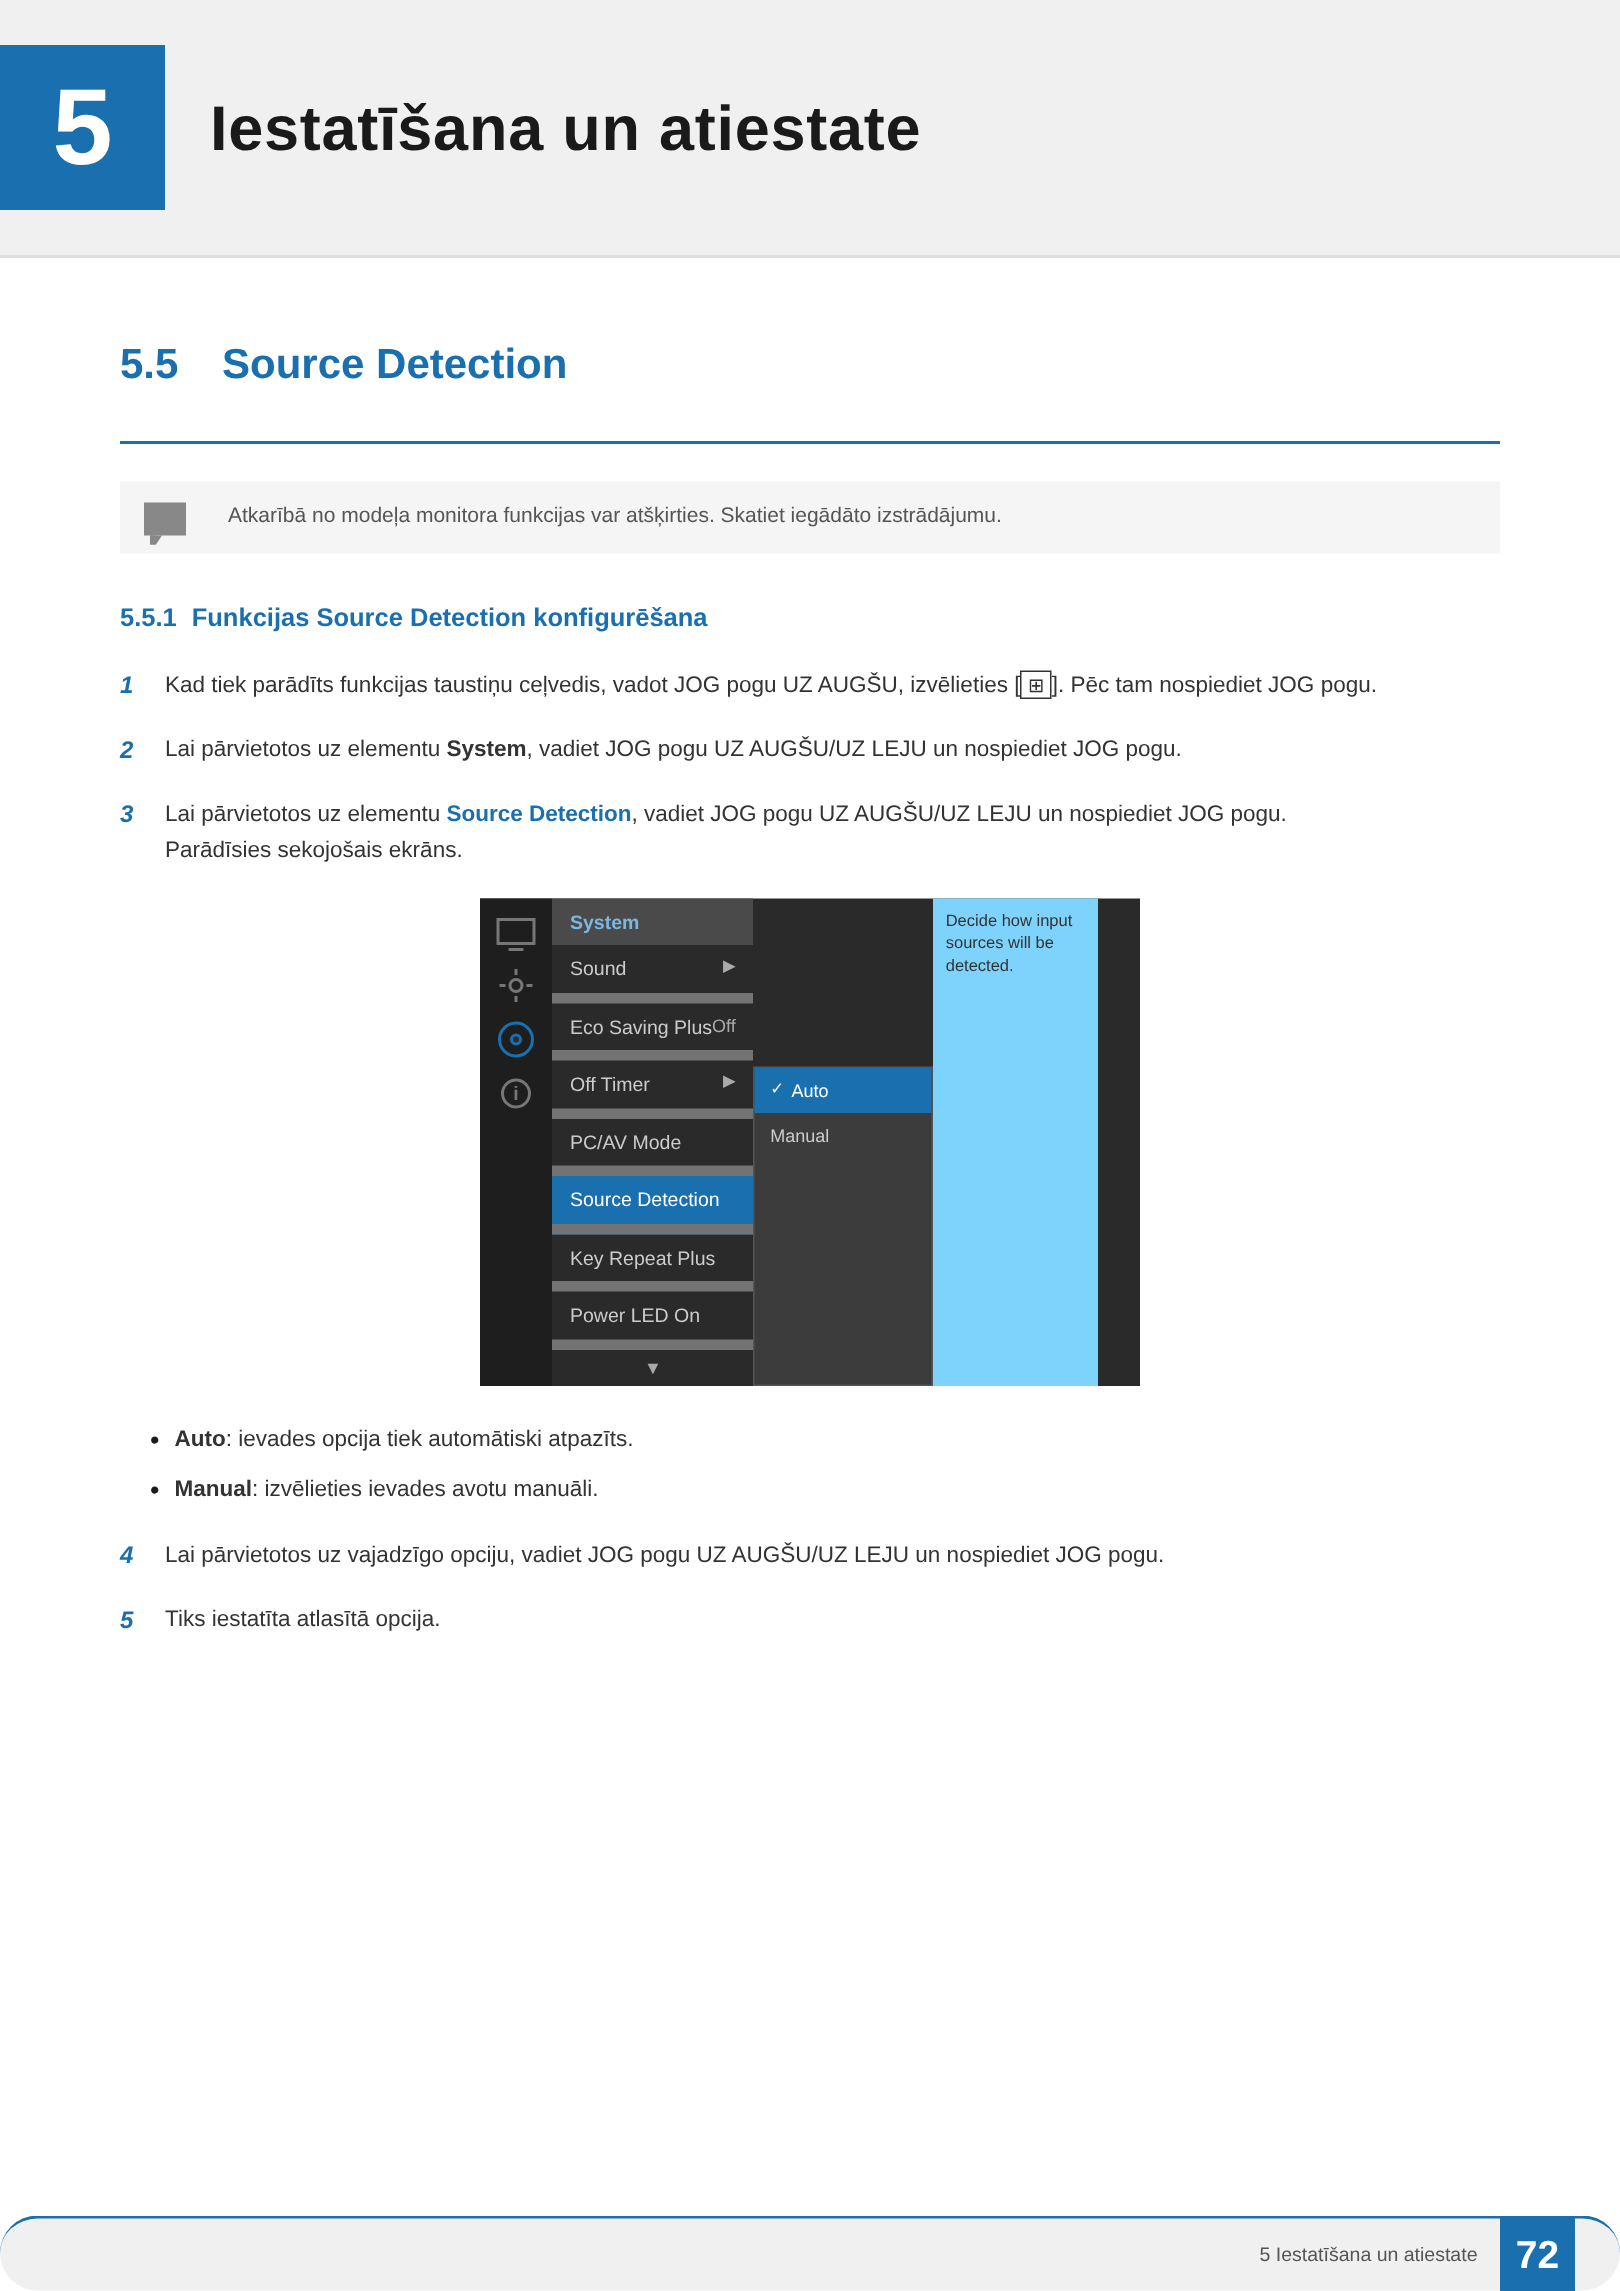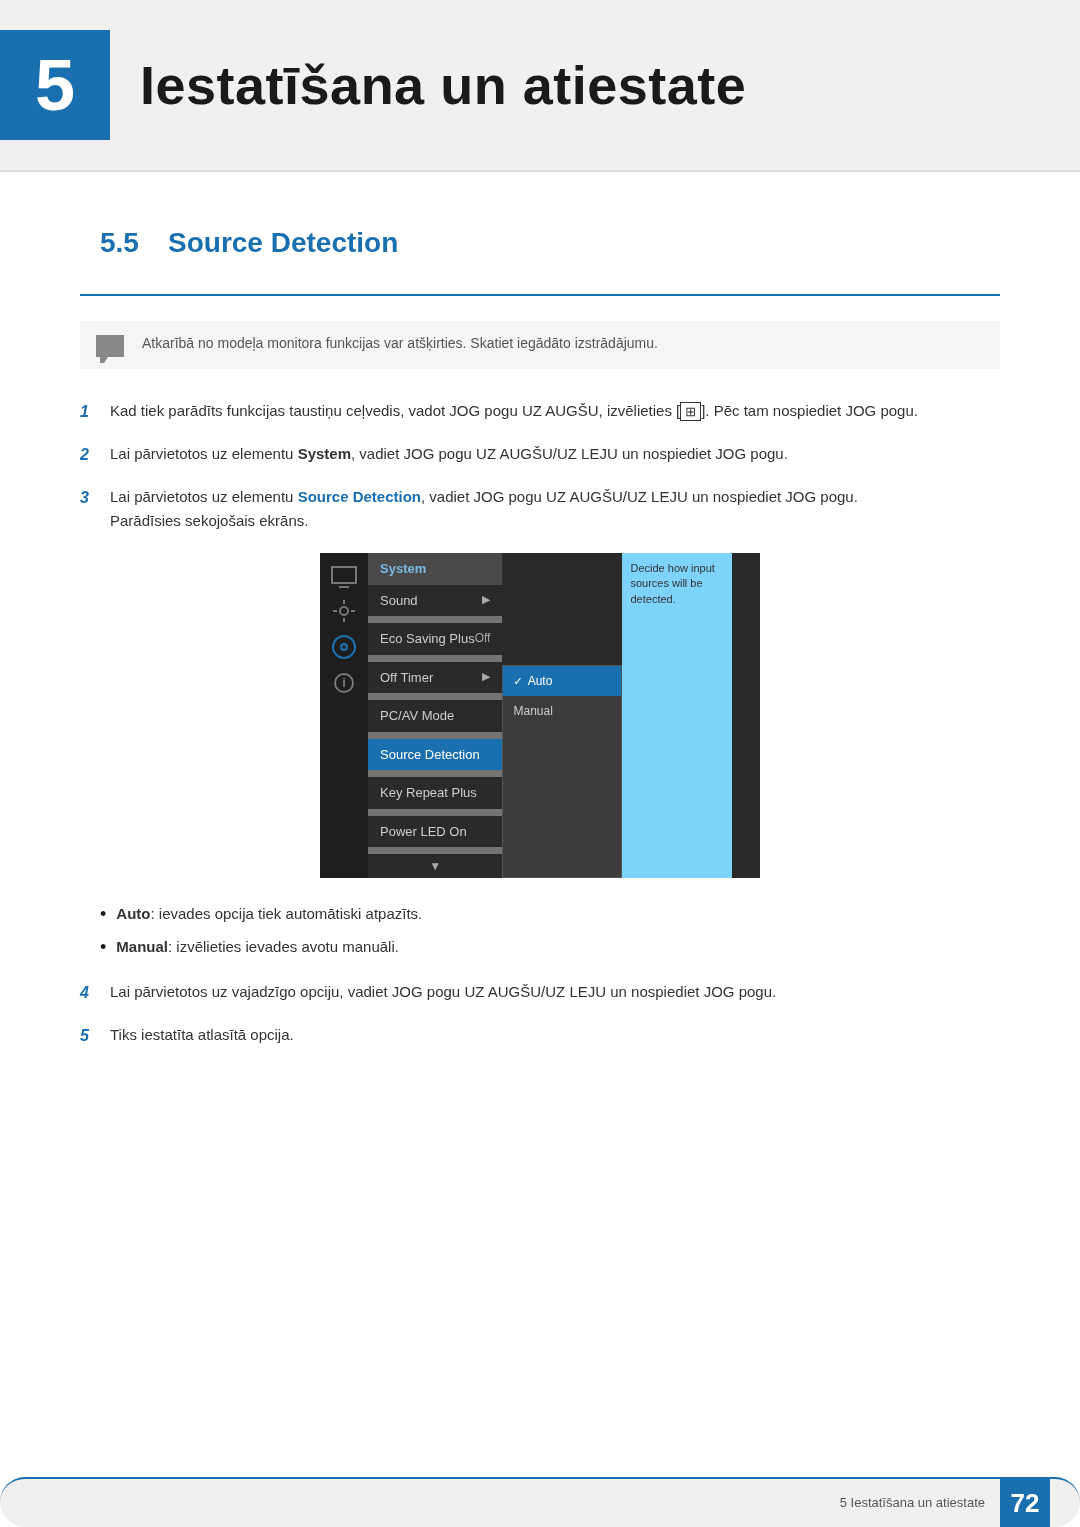--- a/index.html
+++ b/index.html
@@ -30,21 +30,21 @@
       font-weight: bold;
       width: 110px;
       height: 110px;
       display: flex;
       align-items: center;
       justify-content: center;
       margin-right: 30px;
       flex-shrink: 0;
     }
     .chapter-title {
-      font-size: 54px;
+      font-size: 42px;
       font-weight: bold;
       color: #1a1a1a;
       letter-spacing: 0.5px;
     }
 
     
     .content {
       padding: 0 80px 80px 80px;
     }
 
@@ -53,21 +53,20 @@
       display: flex;
       align-items: baseline;
       margin-bottom: 30px;
     }
     .section-number {
       font-size: 28px;
       font-weight: bold;
       color: #1a6faf;
       margin-right: 18px;
       min-width: 50px;
-      margin-left: 20px;
     }
     .section-title {
       font-size: 28px;
       font-weight: bold;
       color: #1a6faf;
     }
 
     
     .activation-note {
       margin-bottom: 18px;
@@ -80,21 +79,21 @@
     }
 
     
     .info-box {
       display: flex;
       align-items: flex-start;
       background: #f5f5f5;
       border: none;
       padding: 12px 16px;
       margin-bottom: 30px;
-      gap: 18px;
+      gap: 28px;
     }
     .info-icon {
       width: 28px;
       height: 22px;
       background: #888;
       flex-shrink: 0;
       margin-top: 2px;
       position: relative;
       display: flex;
       align-items: center;
@@ -348,20 +347,24 @@
     <span class="section-title">Source Detection</span>
   </div>
   <hr class="section-separator">
 
 
   <div class="info-box">
     <div class="info-icon"></div>
     <span class="info-text">Atkarībā no modeļa monitora funkcijas var atšķirties. Skatiet iegādāto izstrādājumu.</span>
   </div>
 
+  <div class="subsection-heading">
+    <span class="subsection-number">5.5.1</span>
+    <span class="subsection-title">Funkcijas Source Detection konfigurēšana</span>
+  </div>
 
   <ul class="steps-list">
     <li class="step-item">
       <span class="step-number">1</span>
       <span class="step-text">
         Kad tiek parādīts funkcijas taustiņu ceļvedis, vadot JOG pogu UZ AUGŠU, izvēlieties [<span style="border:1px solid #333; padding:1px 4px; font-size:13px;">⊞</span>]. Pēc tam nospiediet JOG pogu.
       </span>
     </li>
     <li class="step-item">
       <span class="step-number">2</span>

